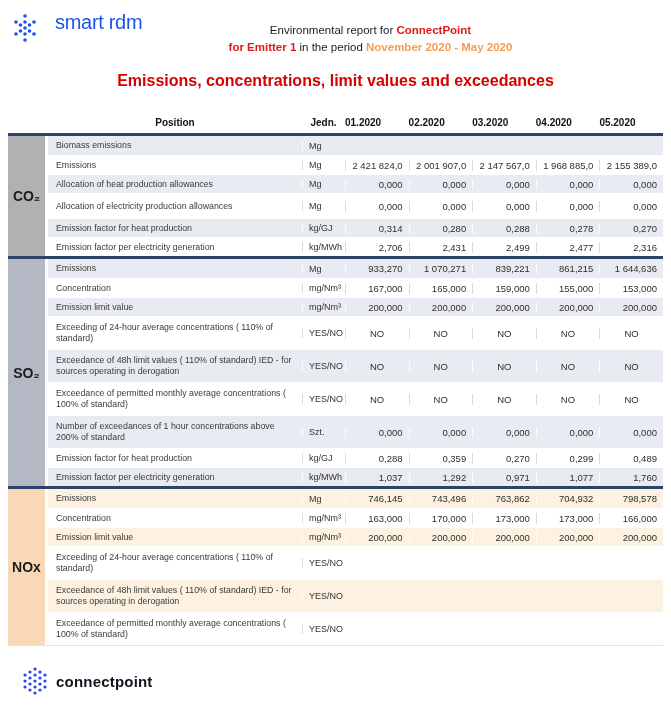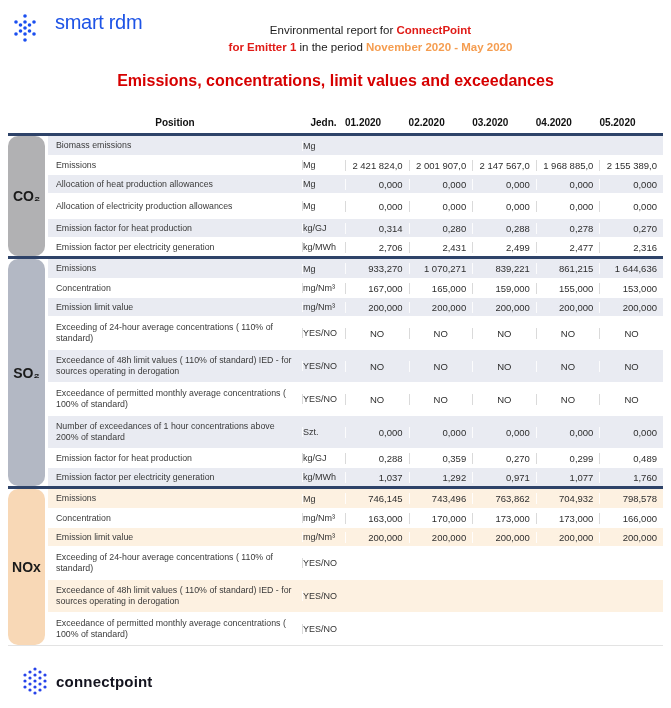--- a/index.html
+++ b/index.html
@@ -29,38 +29,38 @@
   .report-table { position:absolute; top:112px; left:8px; width:655px; }
 
   .thead { display:flex; align-items:center; height:21px; font-weight:bold; font-size:10px; color:#111; }
   .thead .h-gas   { width:40px; }
   .thead .h-label { width:254px; text-align:center; }
   .thead .h-unit  { width:43px; text-align:center; }
   .thead .h-month { flex:1; }
 
   .section { display:flex; border-top:3px solid #2e4369; }
   .gas-cell { width:37px; margin-right:3px; display:flex; align-items:center; justify-content:center;
-              font-weight:bold; font-size:14px; color:#1a1a1a;border-radius:10px; }
+              font-weight:bold; font-size:14px; color:#1a1a1a; }
   .section.theme-gray   .gas-cell { background:#b1b1b3; }
   .section.theme-slate  .gas-cell { background:#b3b8c4; }
   .section.theme-orange .gas-cell { background:#f8d8b6; }
 
   .rows { flex:1; display:flex; flex-direction:column; }
   .row { display:flex; align-items:center; min-height:19px; background:#fff; }
   .row + .row { border-top:1px solid #ffffff; }
   .row.mid  { min-height:25px; }
   .row.tall { min-height:33px; }
 
   .section.theme-gray  .row.shaded,
   .section.theme-slate .row.shaded { background:#e9ebf2; }
   .section.theme-orange .row.shaded { background:#fdf1e1; }
 
   .cell { display:flex; align-items:center; }
   .cell.label { width:254px; padding:2px 6px 2px 8px; font-size:8.8px; color:#3a3a3a; line-height:11px; }
-  .cell.unit  { width:43px; font-size:9px; color:#333; }
+  .cell.unit  { width:43px; padding-left:6px; font-size:9px; color:#333; }
   .cell.value { flex:1; justify-content:flex-end; padding-right:6px; font-size:9.5px; color:#2e2e2e; }
   .cell.value.left { justify-content:flex-start; padding-left:24px; }
 
   .cell.unit, .cell.value { border-left:1px solid #dadada; }
   .row.shaded .cell.unit, .row.shaded .cell.value { border-left-color:rgba(255,255,255,0.85); }
 
   .report-table { border-bottom:1px solid #e3e3e3; }
 
   
   .footer-brand { position:absolute; left:22px; top:666px; display:flex; align-items:center; gap:8px; }

